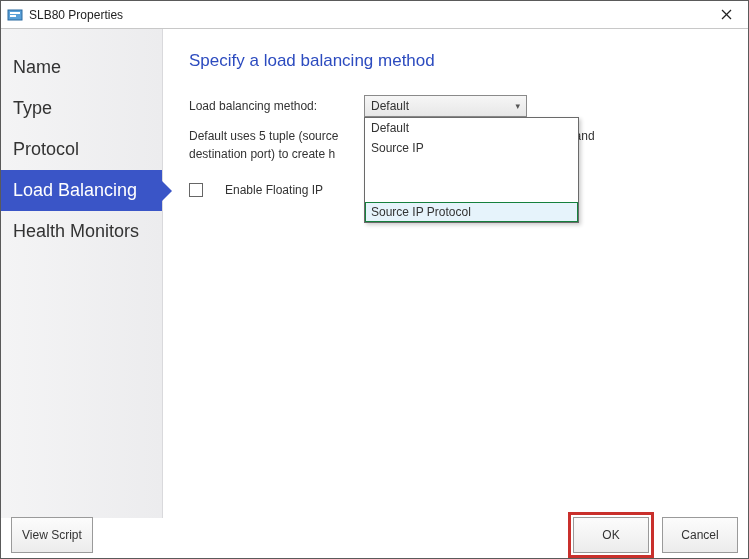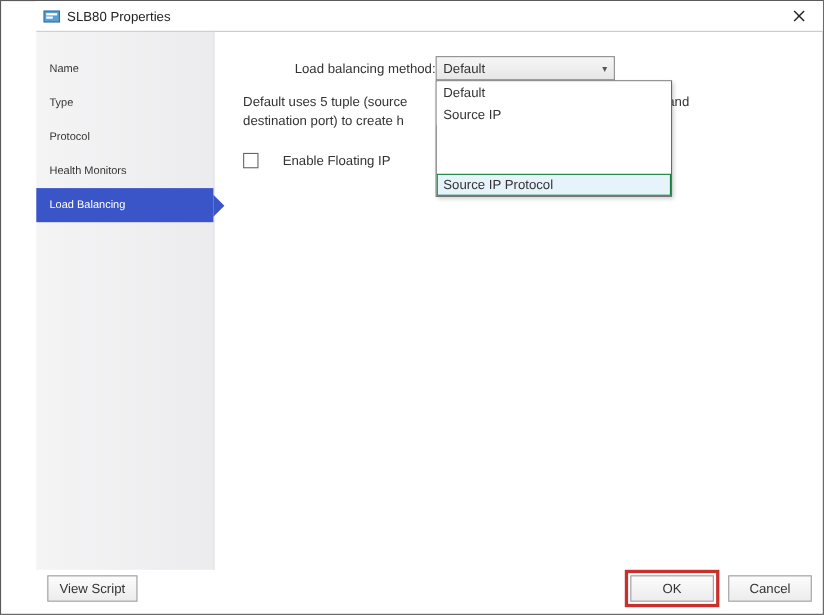--- a/index.html
+++ b/index.html
@@ -11,21 +11,20 @@
     background: #fff;
   }
   .window {
     width: 749px;
     height: 559px;
     border: 1px solid #5a5a5a;
     display: flex;
     flex-direction: column;
     background: #fff;
     position: relative;
-    padding-left: 32px;
   }
   .titlebar {
     height: 28px;
     display: flex;
     align-items: center;
     border-bottom: 1px solid #c8c8c8;
     padding-left: 6px;
     background: #fff;
   }
   .titlebar .app-icon {
@@ -53,21 +52,21 @@
     min-height: 0;
   }
   .sidebar {
     width: 162px;
     background: linear-gradient(to right, #f4f4f5, #ececee);
     border-right: 1px solid #d9d9dc;
     padding-top: 18px;
   }
   .nav-item {
     padding: 10px 12px 10px 12px;
-    font-size: 10px;
+    font-size: 18px;
     color: #333;
     position: relative;
   }
   .nav-item.active {
     background: #3a55c7;
     color: #fff;
   }
   .nav-item.active::after {
     content: "";
     position: absolute;
@@ -97,21 +96,20 @@
     color: #333;
   }
   .row {
     display: flex;
     align-items: center;
     margin-bottom: 10px;
   }
   .label {
     width: 175px;
     font-size: 12px;
-    text-align: right;
   }
   .combo {
     position: relative;
     width: 163px;
   }
   .combo-box {
     height: 22px;
     border: 1px solid #8a8a8a;
     background: linear-gradient(#f6f6f6,#e7e7e7);
     display: flex;
@@ -164,21 +162,21 @@
     height: 40px;
     border-top: none;
     display: flex;
     align-items: center;
     padding: 0 10px 6px 10px;
     gap: 8px;
   }
   .footer .spacer { flex: 1; }
   .btn {
     min-width: 76px;
-    height: 24px;
+    height: 36px;
     border: 1px solid #9a9a9a;
     background: linear-gradient(#fcfcfc,#ececec);
     font-size: 12px;
     display: inline-flex;
     align-items: center;
     justify-content: center;
     padding: 0 10px;
   }
   .btn.viewscript { min-width: 78px; }
   .ok-wrap {
@@ -208,25 +206,26 @@
       </svg>
     </div>
   </div>
 
   <div class="body">
 
     <div class="sidebar">
       <div class="nav-item">Name</div>
       <div class="nav-item">Type</div>
       <div class="nav-item">Protocol</div>
+      <div class="nav-item active">Load Balancing</div>
       <div class="nav-item">Health Monitors</div>
-      <div class="nav-item active">Load Balancing</div>
     </div>
 
     <div class="content">
+      <h2 class="heading">Specify a load balancing method</h2>
 
       <div class="row">
         <div class="label">Load balancing method:</div>
         <div class="combo">
           <div class="combo-box">
             <span>Default</span>
             <span class="combo-caret">▾</span>
           </div>
           <div class="dropdown">
             <div class="opt">Default</div>

